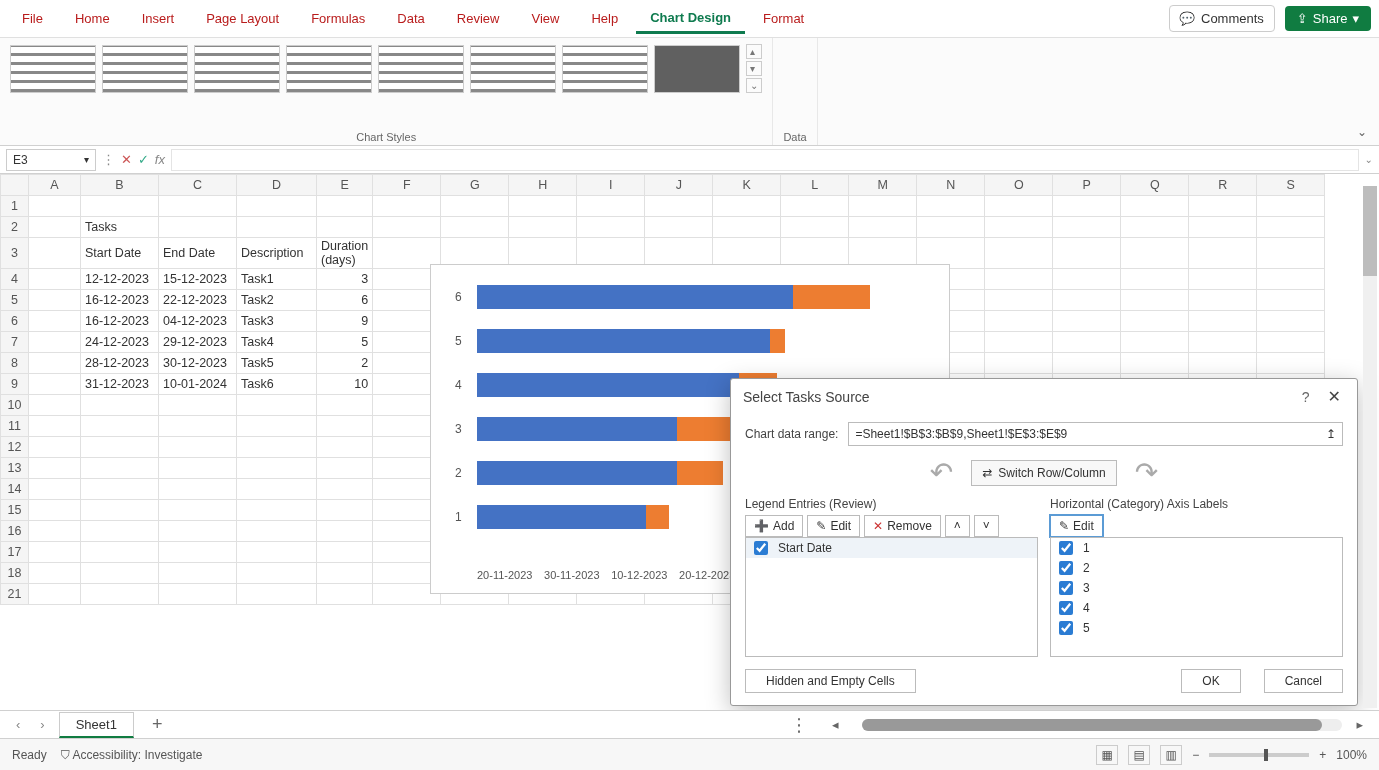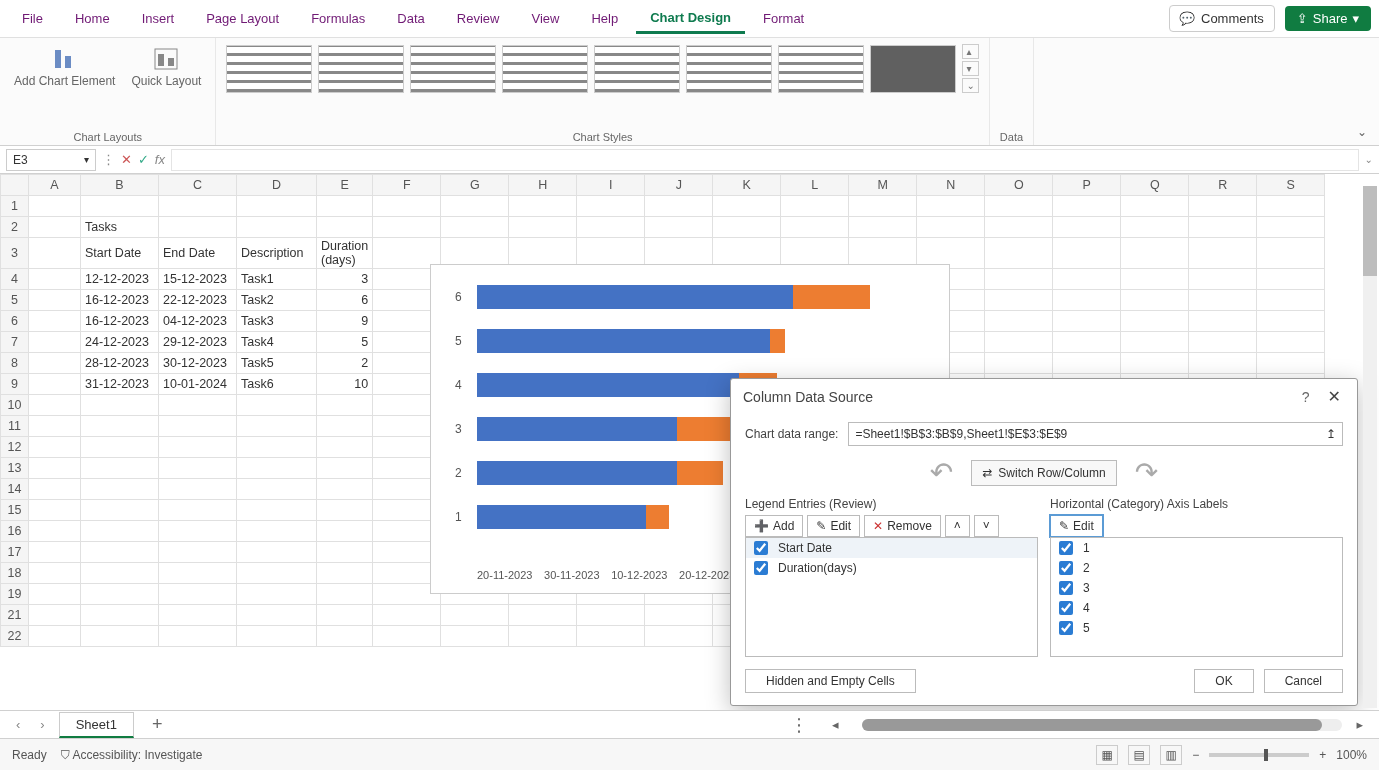--- a/index.html
+++ b/index.html
@@ -1,19 +1,19 @@
 <!DOCTYPE html>
 <html><head>
 <meta charset="utf-8">
 <style>
 * { margin: 0; padding: 0; box-sizing: border-box; font-family: 'Segoe UI', Tahoma, sans-serif; }
 body { background: #fff; font-size: 13px; color: #333; overflow: hidden; width: 1379px; height: 770px; position: relative; }
 
 .menubar { height: 38px; display: flex; align-items: center; padding: 0 8px; border-bottom: 1px solid #e0e0e0; gap: 4px; }
-.menu-item { padding: 6px 14px; cursor: pointer; color: #701a75; }
+.menu-item { padding: 6px 14px; cursor: pointer; color: #b91c1c; }
 .menu-item.active { color: #0f7b4f; border-bottom: 3px solid #0f7b4f; font-weight: 600; }
 .menubar-right { margin-left: auto; display: flex; gap: 10px; align-items: center; }
 .comments-btn { border: 1px solid #ccc; border-radius: 4px; padding: 5px 10px; display: flex; align-items: center; gap: 5px; cursor: pointer; }
 .share-btn { background: #107c41; color: #fff; border-radius: 4px; padding: 5px 12px; display: flex; align-items: center; gap: 5px; cursor: pointer; }
 
 .ribbon { height: 108px; display: flex; border-bottom: 1px solid #d0d0d0; background: #fbfbfb; position: relative; }
 .ribbon-group { display: flex; flex-direction: column; align-items: center; padding: 6px 10px 2px; border-right: 1px solid #e8e8e8; }
 .ribbon-buttons { display: flex; gap: 8px; }
 .ribbon-btn { display: flex; flex-direction: column; align-items: center; gap: 2px; cursor: pointer; padding: 2px 4px; color: #666; min-width: 48px; text-align: center; font-size: 12px; }
 .ribbon-btn.disabled { opacity: 0.55; }
@@ -112,40 +112,20 @@
     </div>
     <div class="share-btn">
       <span>⇪</span>
       <span>Share</span>
       <span>▾</span>
     </div>
   </div>
 </div>
 
 <div class="ribbon">
-  <div class="ribbon-group">
-    <div class="ribbon-buttons">
-      <div class="ribbon-btn">
-        <svg width="28" height="26">
-            <rect x="4" y="4" width="6" height="18" fill="#6b8cc4"></rect>
-            <rect x="14" y="10" width="6" height="12" fill="#6b8cc4"></rect>
-          </svg>
-        <span>Add Chart Element</span>
-      </div>
-      <div class="ribbon-btn">
-        <svg width="28" height="26">
-            <rect x="3" y="3" width="22" height="20" fill="none" stroke="#888"></rect>
-            <rect x="6" y="8" width="6" height="12" fill="#888"></rect>
-            <rect x="16" y="12" width="6" height="8" fill="#888"></rect>
-          </svg>
-        <span>Quick Layout</span>
-      </div>
-    </div>
-    <div class="ribbon-label">Chart Layouts</div>
-  </div>
   <div class="ribbon-group" style="flex:0 0 auto">
     <div class="style-thumbs">
       <div class="style-thumb"></div>
       <div class="style-thumb"></div>
       <div class="style-thumb"></div>
       <div class="style-thumb"></div>
       <div class="style-thumb"></div>
       <div class="style-thumb"></div>
       <div class="style-thumb"></div>
       <div class="style-thumb selected"></div>
@@ -593,65 +573,21 @@
           <td style=""></td>
           <td style=""></td>
           <td style=""></td>
           <td style=""></td>
           <td style=""></td>
           <td style=""></td>
           <td style=""></td>
           <td style=""></td>
         </tr>
         <tr>
-          <td class="rowhdr">19</td>
-          <td style=""></td>
-          <td style=""></td>
-          <td style=""></td>
-          <td style=""></td>
-          <td style=""></td>
-          <td style=""></td>
-          <td style=""></td>
-          <td style=""></td>
-          <td style=""></td>
-          <td style=""></td>
-          <td style=""></td>
-          <td style=""></td>
-          <td style=""></td>
-          <td style=""></td>
-          <td style=""></td>
-          <td style=""></td>
-          <td style=""></td>
-          <td style=""></td>
-          <td style=""></td>
-        </tr>
-        <tr>
           <td class="rowhdr">21</td>
-          <td style=""></td>
-          <td style=""></td>
-          <td style=""></td>
-          <td style=""></td>
-          <td style=""></td>
-          <td style=""></td>
-          <td style=""></td>
-          <td style=""></td>
-          <td style=""></td>
-          <td style=""></td>
-          <td style=""></td>
-          <td style=""></td>
-          <td style=""></td>
-          <td style=""></td>
-          <td style=""></td>
-          <td style=""></td>
-          <td style=""></td>
-          <td style=""></td>
-          <td style=""></td>
-        </tr>
-        <tr>
-          <td class="rowhdr">22</td>
           <td style=""></td>
           <td style=""></td>
           <td style=""></td>
           <td style=""></td>
           <td style=""></td>
           <td style=""></td>
           <td style=""></td>
           <td style=""></td>
           <td style=""></td>
           <td style=""></td>
@@ -707,21 +643,21 @@
         <span>10-12-2023</span>
         <span>20-12-2023</span>
         <span>30-12-2023</span>
         <span>09-01-2024</span>
         <span>19-01-2024</span>
       </div>
   </div>
 
   <div class="dialog">
     <div class="dlg-title">
-      <span>Column Data Source</span>
+      <span>Select Tasks Source</span>
       <span class="spacer"></span>
       <span style="margin-right:14px;color:#666">?</span>
       <span class="dlg-close">✕</span>
     </div>
     <div class="dlg-body">
       <div class="range-row">
         <label>Chart data range:</label>
         <div class="range-input">
           <span>=Sheet1!$B$3:$B$9,Sheet1!$E$3:$E$9</span>
           <span>↥</span>
@@ -756,24 +692,20 @@
               </div>
             <div class="pane-btn">
                 <span>˅</span>
               </div>
           </div>
           <div class="list" id="series-list">
               <div class="list-row sel">
                 <input type="checkbox" checked="" style="">
                 <span>Start Date</span>
               </div>
-              <div class="list-row ">
-                <input type="checkbox" checked="" style="">
-                <span>Duration(days)</span>
-              </div>
             </div>
         </div>
         <div class="pane">
           <div class="pane-lbl">Horizontal (Category) Axis Labels</div>
           <div class="pane-toolbar">
             <div class="pane-btn active">
                 <span>✎</span>
                 <span>Edit</span>
               </div>
           </div>
@@ -796,21 +728,21 @@
               </div>
               <div class="list-row">
                 <input type="checkbox" checked="" style="">
                 <span>5</span>
               </div>
             </div>
         </div>
       </div>
       <div class="dlg-footer">
         <div class="foot-btn">Hidden and Empty Cells</div>
-        <div style="display:flex;gap:10px">
+        <div style="display:flex;gap:23px">
           <div class="foot-btn">OK</div>
           <div class="foot-btn">Cancel</div>
         </div>
       </div>
     </div>
   </div>
 </div>
 
 <div class="vscroll">
     <div class="vscroll-thumb"></div>

